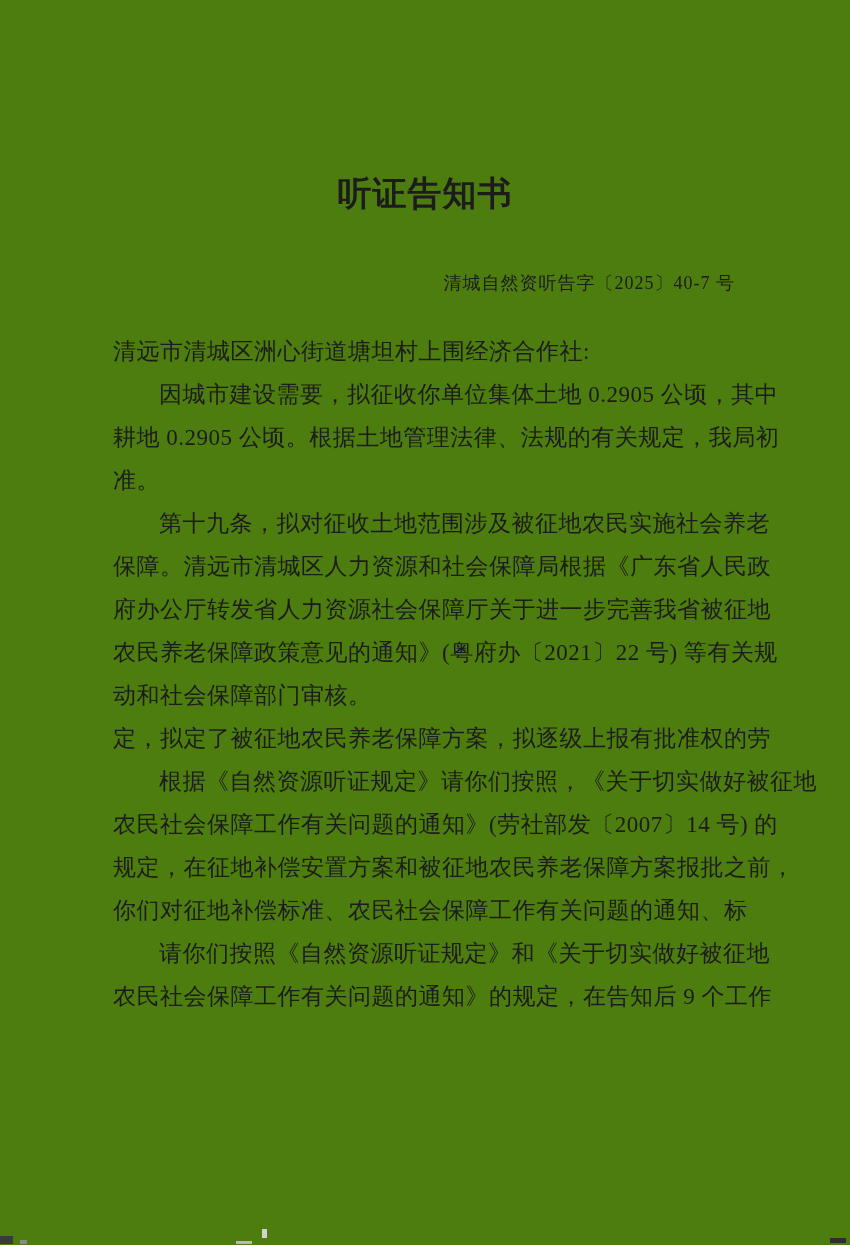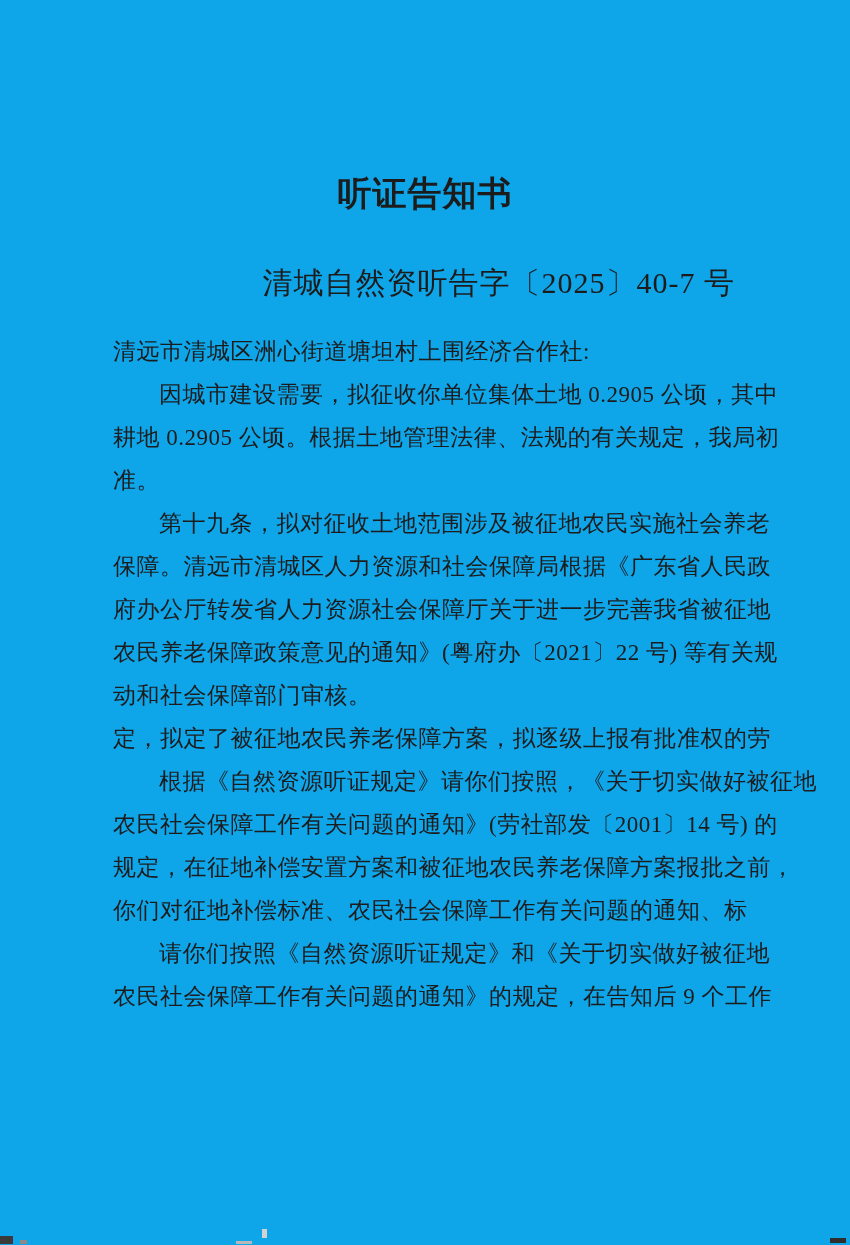--- a/index.html
+++ b/index.html
@@ -4,21 +4,21 @@
 <style>
   html, body {
     margin: 0;
     padding: 0;
     background: #e8e8e8;
   }
   .page {
     position: relative;
     width: 850px;
     height: 1245px;
-    background: #0ea5e9;
+    background: #4d7c0f;
     overflow: hidden;
     font-family: "Liberation Serif", "DejaVu Serif", serif;
     color: #1c1c1c;
   }
   .doc-title {
     position: absolute;
     top: 170px;
     left: 0;
     width: 850px;
     text-align: center;
@@ -29,21 +29,21 @@
     letter-spacing: 1px;
   }
   .doc-number {
     position: absolute;
     top: 265px;
     left: 113px;
     width: 652px;
     box-sizing: border-box;
     padding-right: 30px;
     text-align: right;
-    font-size: 30px;
+    font-size: 18px;
     line-height: 36px;
     letter-spacing: 1px;
     white-space: pre;
   }
   .doc-body {
     position: absolute;
     top: 330px;
     left: 113px;
     width: 660px;
     font-size: 23px;
@@ -80,21 +80,21 @@
       <div class="line indent">因城市建设需要，拟征收你单位集体土地 0.2905 公顷，其中</div>
       <div class="line">耕地 0.2905 公顷。根据土地管理法律、法规的有关规定，我局初</div>
       <div class="line">准。</div>
       <div class="line indent">第十九条，拟对征收土地范围涉及被征地农民实施社会养老</div>
       <div class="line">保障。清远市清城区人力资源和社会保障局根据《广东省人民政</div>
       <div class="line">府办公厅转发省人力资源社会保障厅关于进一步完善我省被征地</div>
       <div class="line">农民养老保障政策意见的通知》(粤府办〔2021〕22 号) 等有关规</div>
       <div class="line">动和社会保障部门审核。</div>
       <div class="line">定，拟定了被征地农民养老保障方案，拟逐级上报有批准权的劳</div>
       <div class="line indent">根据《自然资源听证规定》请你们按照，《关于切实做好被征地</div>
-      <div class="line">农民社会保障工作有关问题的通知》(劳社部发〔2001〕14 号) 的</div>
+      <div class="line">农民社会保障工作有关问题的通知》(劳社部发〔2007〕14 号) 的</div>
       <div class="line">规定，在征地补偿安置方案和被征地农民养老保障方案报批之前，</div>
       <div class="line">你们对征地补偿标准、农民社会保障工作有关问题的通知、标</div>
       <div class="line indent">请你们按照《自然资源听证规定》和《关于切实做好被征地</div>
       <div class="line">农民社会保障工作有关问题的通知》的规定，在告知后 9 个工作</div>
     </div>
 
   <div class="artifact a1"></div>
   <div class="artifact a2"></div>
   <div class="artifact a3"></div>
   <div class="artifact a4"></div>

